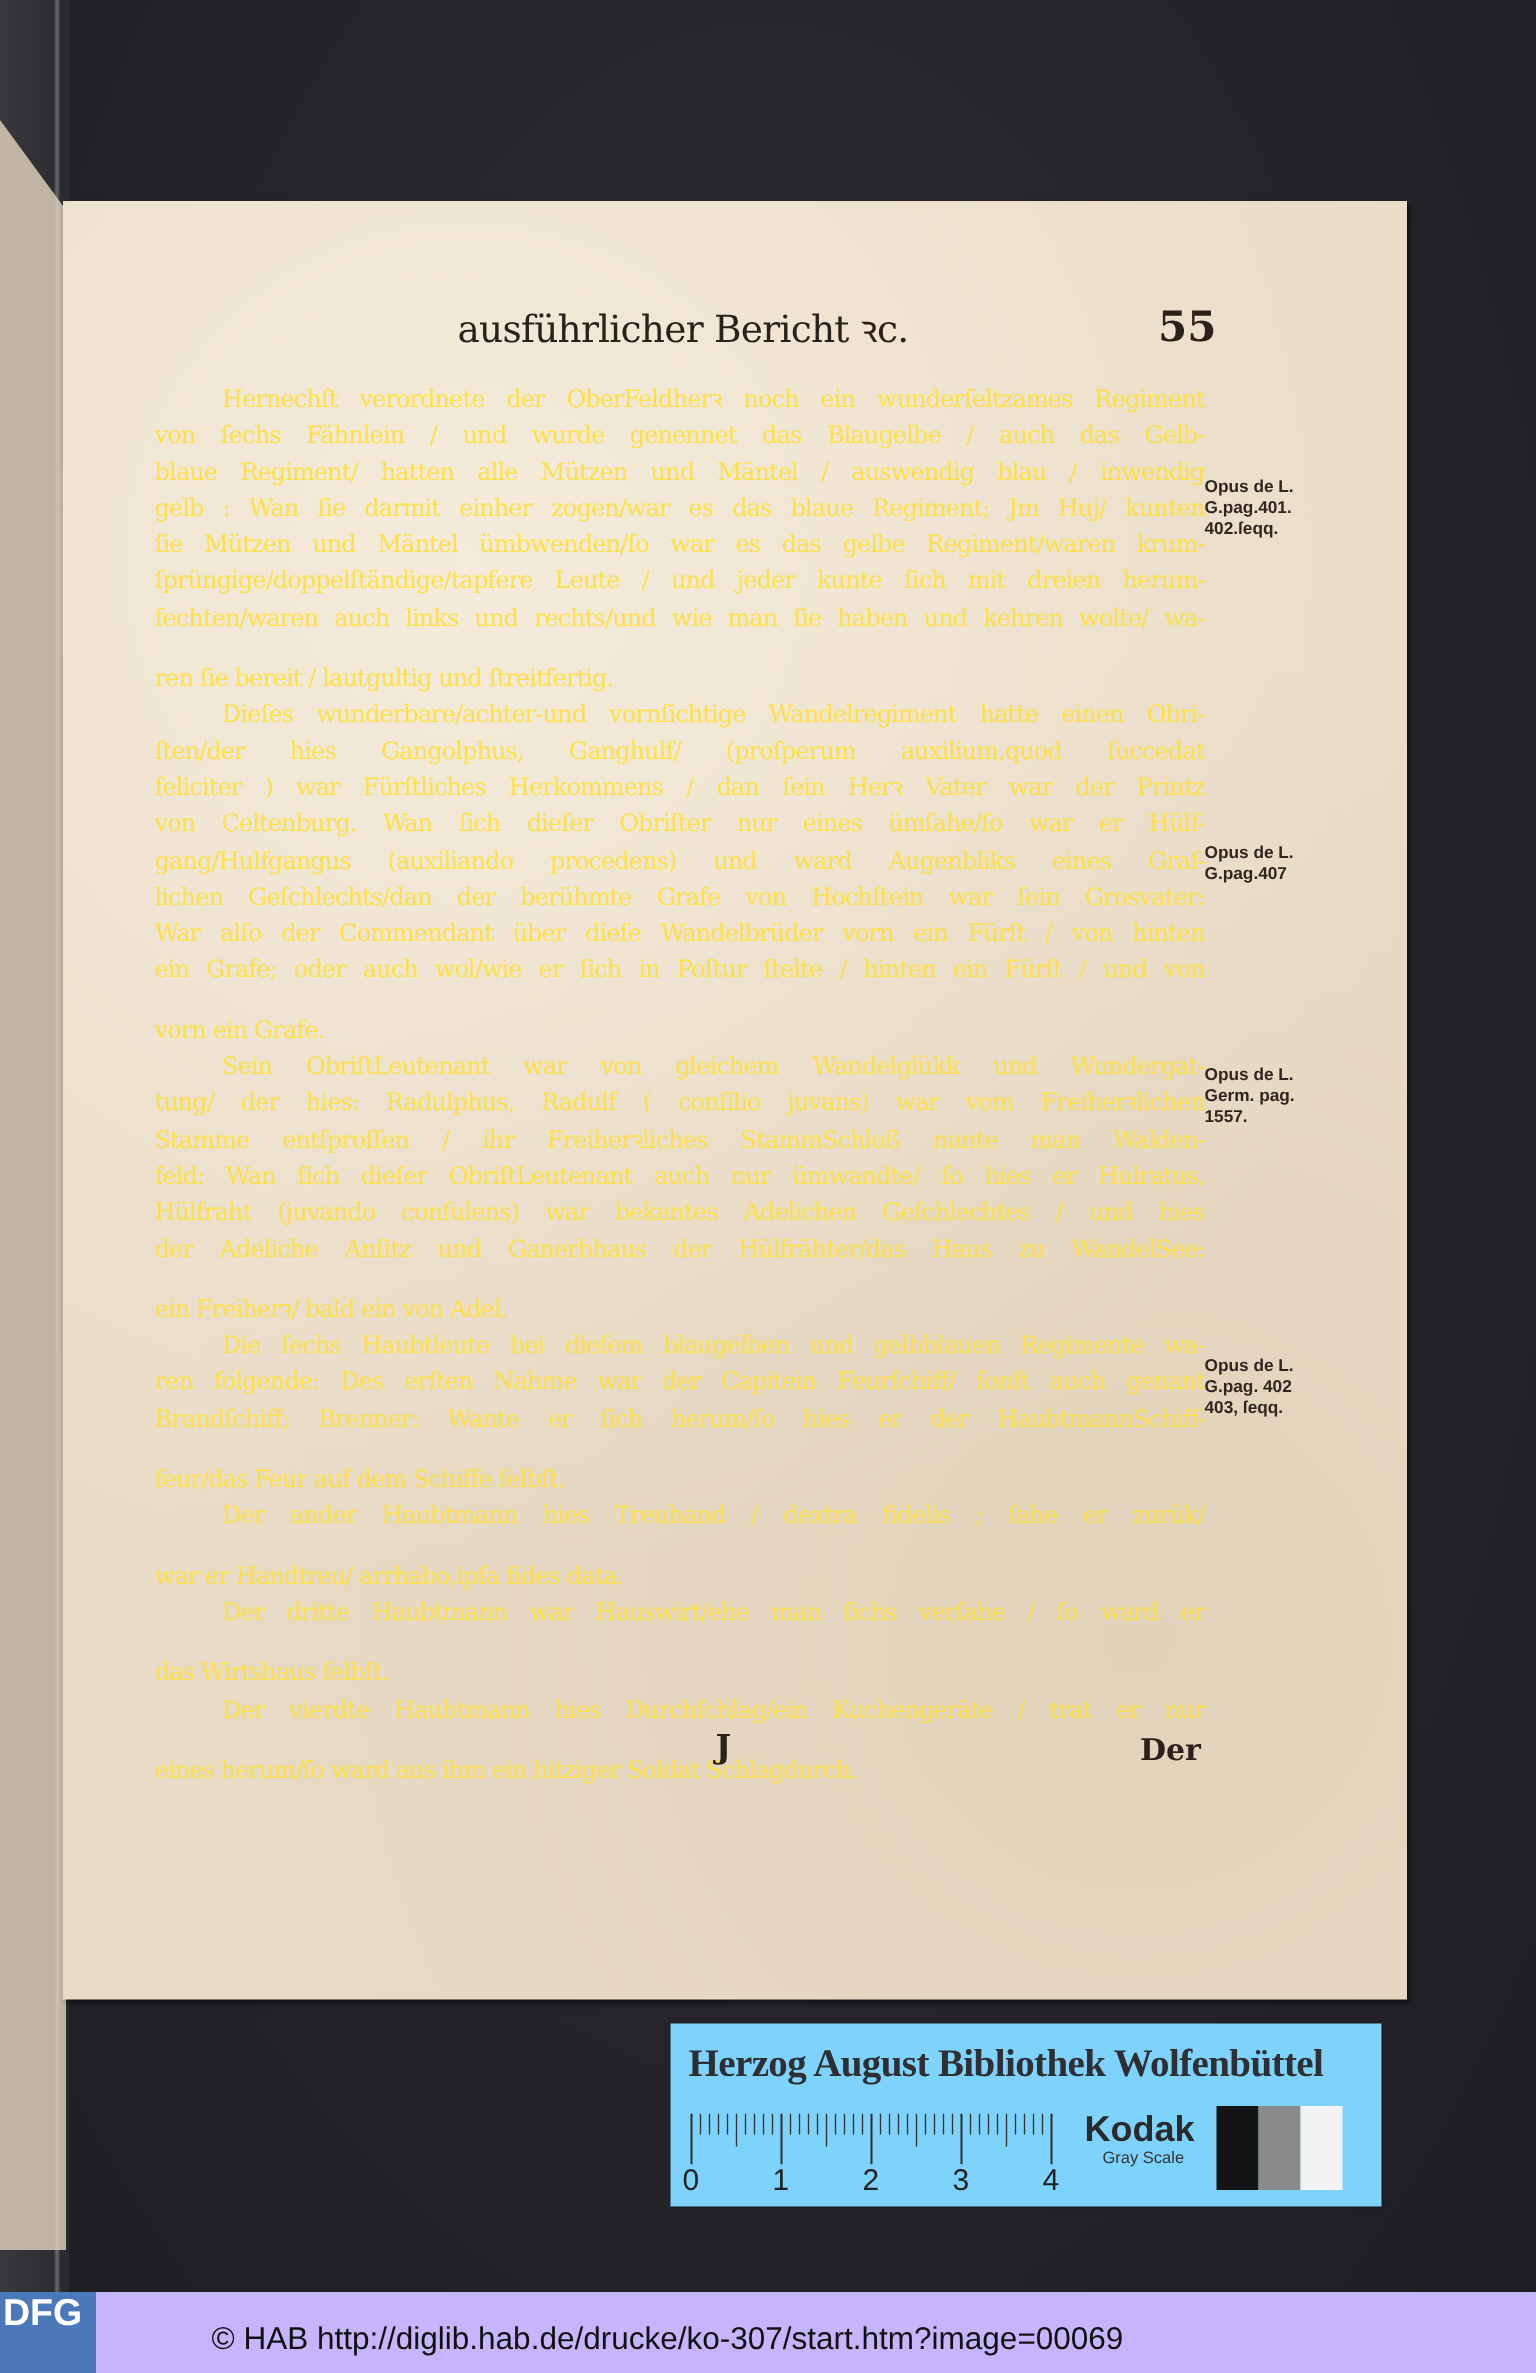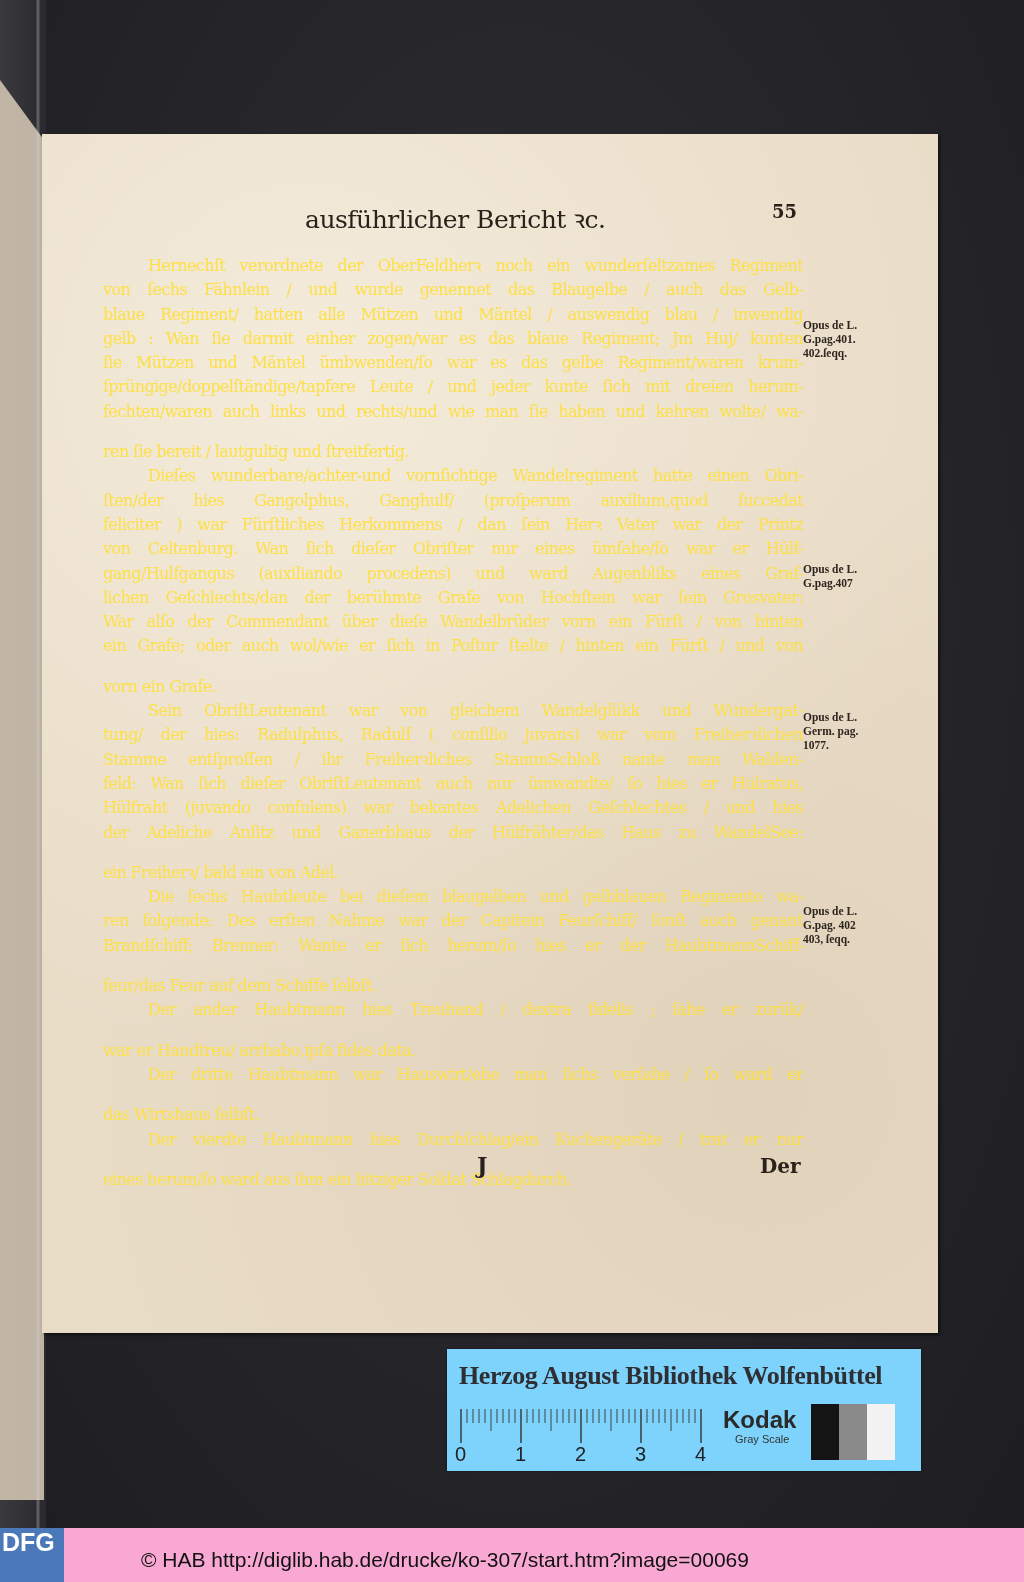--- a/index.html
+++ b/index.html
@@ -13,41 +13,41 @@
         background:#d9cdb9; clip-path:polygon(0 0,100% 60px,100% 100%,0 100%); opacity:.85; }
   .glass-line { position:absolute; left:36px; top:0; width:4px; height:1528px;
         background:linear-gradient(90deg,rgba(255,255,255,.05),rgba(220,220,230,.35),rgba(255,255,255,.05)); }
   .page { position:absolute; left:42px; top:134px; width:896px; height:1199px;
         background:#e9dcc7;
         background-image: radial-gradient(circle at 30% 20%, rgba(255,250,238,.5), rgba(0,0,0,0) 60%),
                           radial-gradient(circle at 80% 80%, rgba(200,180,150,.25), rgba(0,0,0,0) 55%);
         box-shadow: 2px 2px 3px rgba(0,0,0,.5); }
   .running-head { position:absolute; left:305px; top:201px; font-size:25px; font-weight:normal;
         color:#2a211b; letter-spacing:-0.5px; }
-  .page-number { position:absolute; left:772px; top:201px; font-size:18px; font-weight:bold; color:#2a211b; }
+  .page-number { position:absolute; left:772px; top:201px; font-size:28px; font-weight:bold; color:#2a211b; }
   .body-text { position:absolute; left:103px; top:254px; width:700px; color:#fde047;
         font-size:16px; line-height:24.3px; letter-spacing:-0.6px; }
   .line { white-space:nowrap; height:24.3px; overflow:visible; text-align:justify; text-align-last:justify; }
   .line.last { text-align-last:left;margin-top:16px; }
   .line.indent { padding-left:45px; }
   .marg { position:absolute; left:803px; color:#2f2620; font-size:11.5px; line-height:14px;
-        font-weight:bold; font-family:Liberation Serif, serif; }
+        font-weight:bold; font-family:Liberation Sans, sans-serif; }
   .catch-sig { position:absolute; left:477px; top:1152px; font-size:22px; font-weight:bold; color:#2a211b; }
   .catchword { position:absolute; left:760px; top:1154px; font-size:20px; font-weight:bold; color:#2a211b; }
   .card { position:absolute; left:447px; top:1349px; width:474px; height:122px; background:#7dd3fc;
         box-shadow:0 0 2px rgba(0,0,0,.6); }
   .card-title { position:absolute; left:12px; top:12px; font-family:"Liberation Serif", serif;
         font-weight:bold; font-size:26px; color:#2e2e33; letter-spacing:-0.4px; white-space:nowrap; }
   .ruler { position:absolute; left:12px; top:60px; width:250px; height:34px; }
   .ruler-num { position:absolute; top:94px; font-family:"Liberation Sans", sans-serif; font-size:20px; color:#222; }
   .kodak { position:absolute; left:276px; top:57px; font-family:"Liberation Sans", sans-serif; font-weight:bold;
         font-size:24px; color:#2a2a2a; }
   .grayscale { position:absolute; left:288px; top:84px; font-family:"Liberation Sans", sans-serif; font-size:11px; color:#333; }
   .patch { position:absolute; top:55px; height:56px; }
-  .footer { position:absolute; left:0; top:1528px; width:1024px; height:54px; background:#f9a8d4; }
+  .footer { position:absolute; left:0; top:1528px; width:1024px; height:54px; background:#c4b5fd; }
   .dfg { position:absolute; left:0; top:0; width:62px; height:54px; background:#4a78b8; color:#fff;
         font-family:"Liberation Sans", sans-serif; font-weight:bold; font-size:25px; line-height:28px; padding-left:2px; }
   .footer-text { position:absolute; left:141px; top:20px; font-family:Liberation Sans, sans-serif;
         font-size:21px; color:#111; white-space:nowrap; }
 </style>
 </head>
 <body>
 
 <div class="bg"></div>
 <div class="left-strip"></div>
@@ -102,21 +102,21 @@
       <div>G.pag.401.</div>
       <div>402.ſeqq.</div>
     </div>
     <div class="marg" style="top: 562px;">
       <div>Opus de L.</div>
       <div>G.pag.407</div>
     </div>
     <div class="marg" style="top: 710px;">
       <div>Opus de L.</div>
       <div>Germ. pag.</div>
-      <div>1077.</div>
+      <div>1557.</div>
     </div>
     <div class="marg" style="top: 904px;">
       <div>Opus de L.</div>
       <div>G.pag. 402</div>
       <div>403, ſeqq.</div>
     </div>
   </div>
 
 <div class="catch-sig">J</div>
 <div class="catchword">Der</div>

